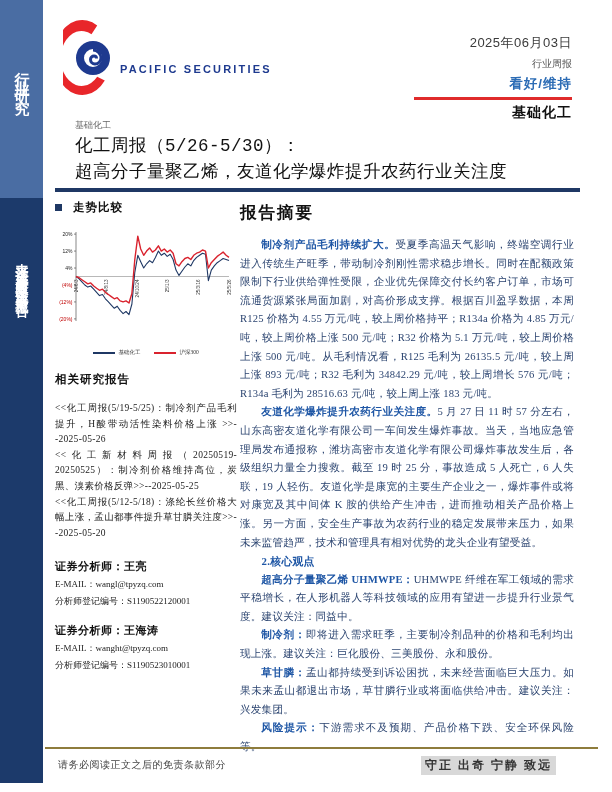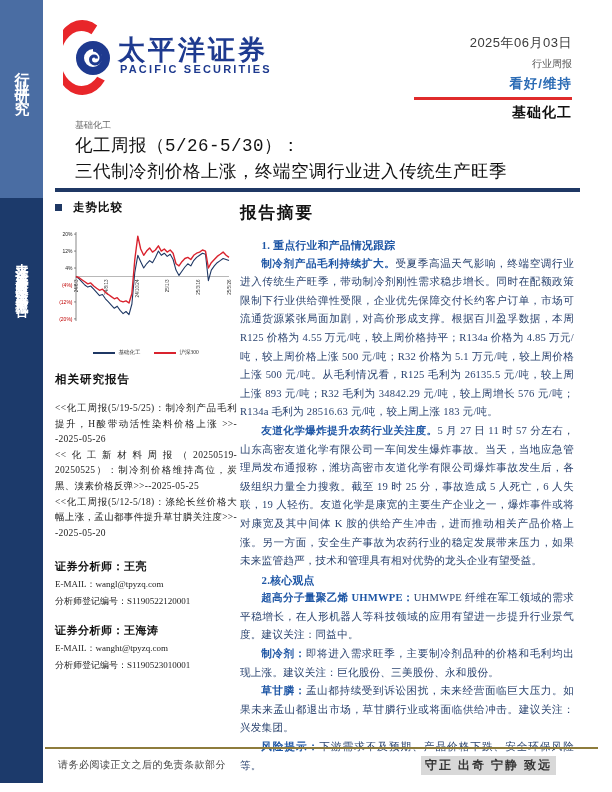--- a/index.html
+++ b/index.html
@@ -120,35 +120,34 @@
     <span class="vtext">太平洋证券股份有限公司证券研究报告</span>
   </div>
 
   <div class="logo-wrap">
     <svg width="52" height="90" viewBox="0 0 52 90">
       <path d="M36,6 A30,30 0 1 0 44,50 L36,47 A22,22 0 1 1 30,13 Z" fill="#e8262a" transform="translate(0,8) scale(0.95,1.25)"></path>
       <circle cx="30" cy="48" r="13" fill="none" stroke="#1e3a8f" stroke-width="8"></circle>
       <path d="M30,40 a8,8 0 0 1 8,8 a6,6 0 0 1 -6,6 a4.5,4.5 0 0 1 -4.5,-4.5 a3.5,3.5 0 0 1 3.5,-3.5 a2.5,2.5 0 0 1 2.5,2.5" fill="none" stroke="#1e3a8f" stroke-width="3"></path>
     </svg>
   </div>
-  <div class="brand-cn">太平洋证券</div>
   <div class="brand-en">PACIFIC SECURITIES</div>
 
   <div class="meta">
     <div class="meta-date">2025年06月03日</div>
     <div class="meta-type">行业周报</div>
     <div class="meta-rating">看好/维持</div>
     <div class="meta-redline"></div>
     <div class="meta-industry">基础化工</div>
   </div>
 
   <div class="cat-small">基础化工</div>
   <div class="title">
     <div>化工周报（5/26-5/30）：</div>
-    <div>三代制冷剂价格上涨，终端空调行业进入传统生产旺季</div>
+    <div>超高分子量聚乙烯，友道化学爆炸提升农药行业关注度</div>
   </div>
   <div class="title-rule"></div>
 
   <div class="leftcol">
     <div class="sec-head">
       <span class="bullet"></span>
       <span class="sec-head-label">走势比较</span>
     </div>
 
     <div class="chart-box">
@@ -201,21 +200,20 @@
       <div class="an-line">分析师登记编号：S1190522120001</div>
       <div class="an-role">证券分析师：王海涛</div>
       <div class="an-line">E-MAIL：wanght@tpyzq.com</div>
       <div class="an-line">分析师登记编号：S1190523010001</div>
     </div>
   </div>
 
   <div class="rightcol">
     <div class="summary-head">报告摘要</div>
 
-    <div class="sec-title">1. 重点行业和产品情况跟踪</div>
     <div class="para">
       <span class="lead">制冷剂产品毛利持续扩大。</span><span>受夏季高温天气影响，终端空调行业进入传统生产旺季，带动制冷剂刚性需求稳步增长。同时在配额政策限制下行业供给弹性受限，企业优先保障交付长约客户订单，市场可流通货源紧张局面加剧，对高价形成支撑。根据百川盈孚数据，本周 R125 价格为 4.55 万元/吨，较上周价格持平；R134a 价格为 4.85 万元/吨，较上周价格上涨 500 元/吨；R32 价格为 5.1 万元/吨，较上周价格上涨 500 元/吨。从毛利情况看，R125 毛利为 26135.5 元/吨，较上周上涨 893 元/吨；R32 毛利为 34842.29 元/吨，较上周增长 576 元/吨；R134a 毛利为 28516.63 元/吨，较上周上涨 183 元/吨。</span>
     </div>
     <div class="para">
       <span class="lead">友道化学爆炸提升农药行业关注度。</span><span>5 月 27 日 11 时 57 分左右，山东高密友道化学有限公司一车间发生爆炸事故。当天，当地应急管理局发布通报称，潍坊高密市友道化学有限公司爆炸事故发生后，各级组织力量全力搜救。截至 19 时 25 分，事故造成 5 人死亡，6 人失联，19 人轻伤。友道化学是康宽的主要生产企业之一，爆炸事件或将对康宽及其中间体 K 胺的供给产生冲击，进而推动相关产品价格上涨。另一方面，安全生产事故为农药行业的稳定发展带来压力，如果未来监管趋严，技术和管理具有相对优势的龙头企业有望受益。</span>
     </div>
 
     <div class="sec-title">2.核心观点</div>
     <div class="para">
       <span class="lead">超高分子量聚乙烯 UHMWPE：</span><span>UHMWPE 纤维在军工领域的需求平稳增长，在人形机器人等科技领域的应用有望进一步提升行业景气度。建议关注：同益中。</span>

